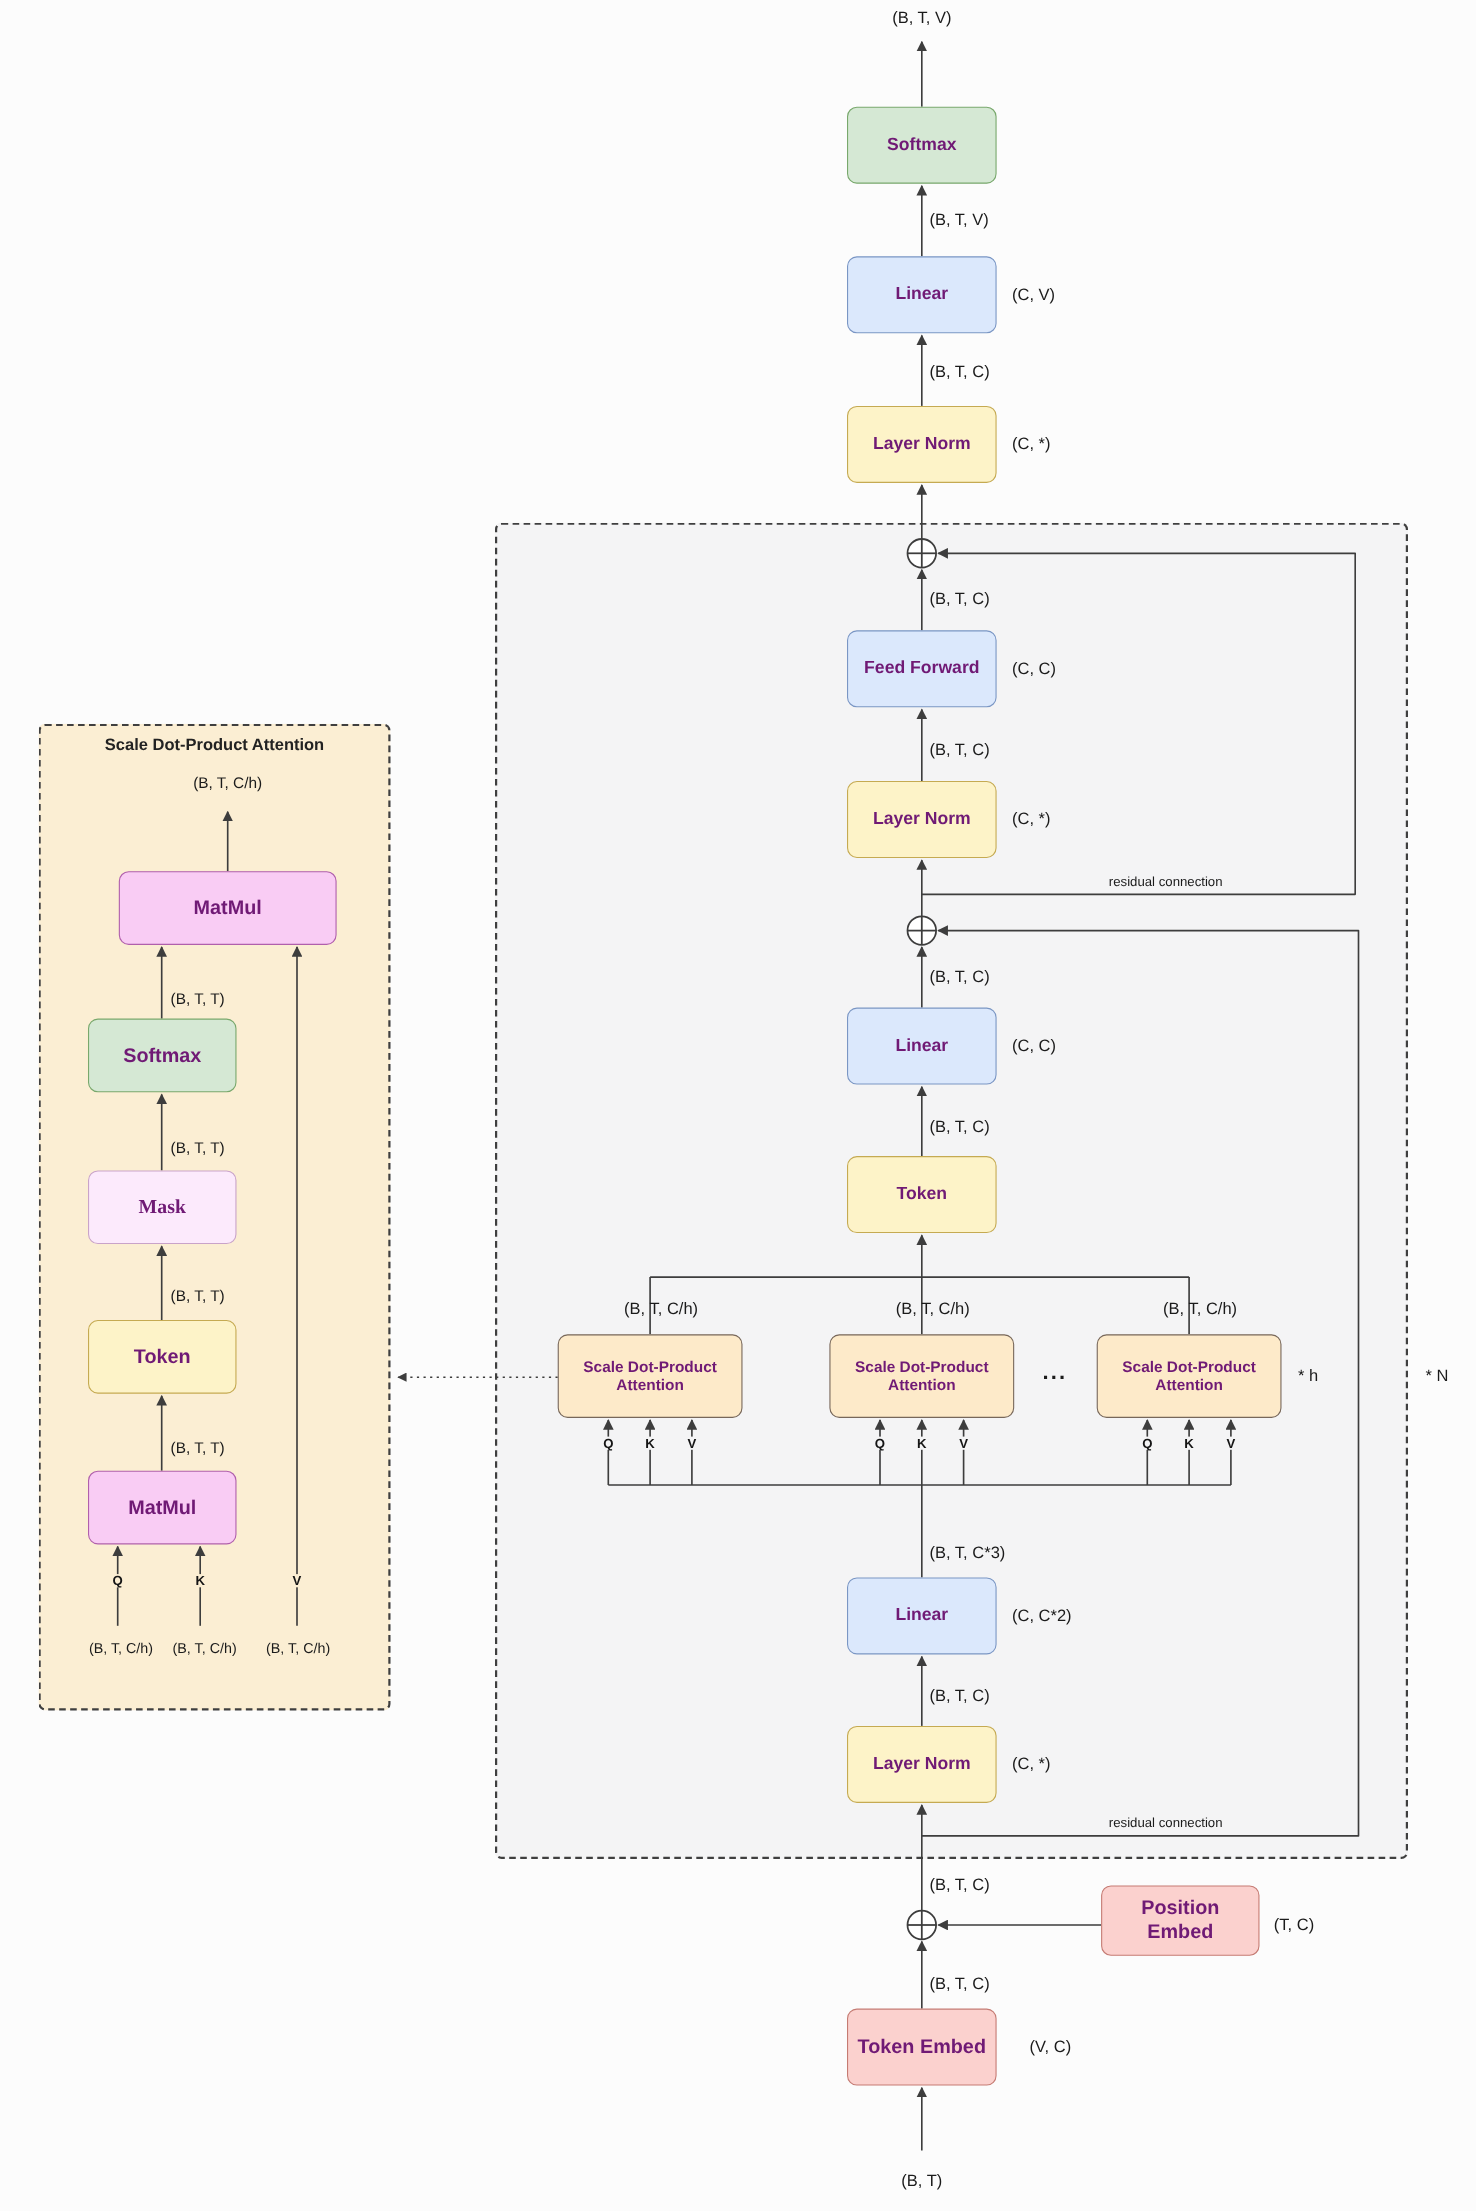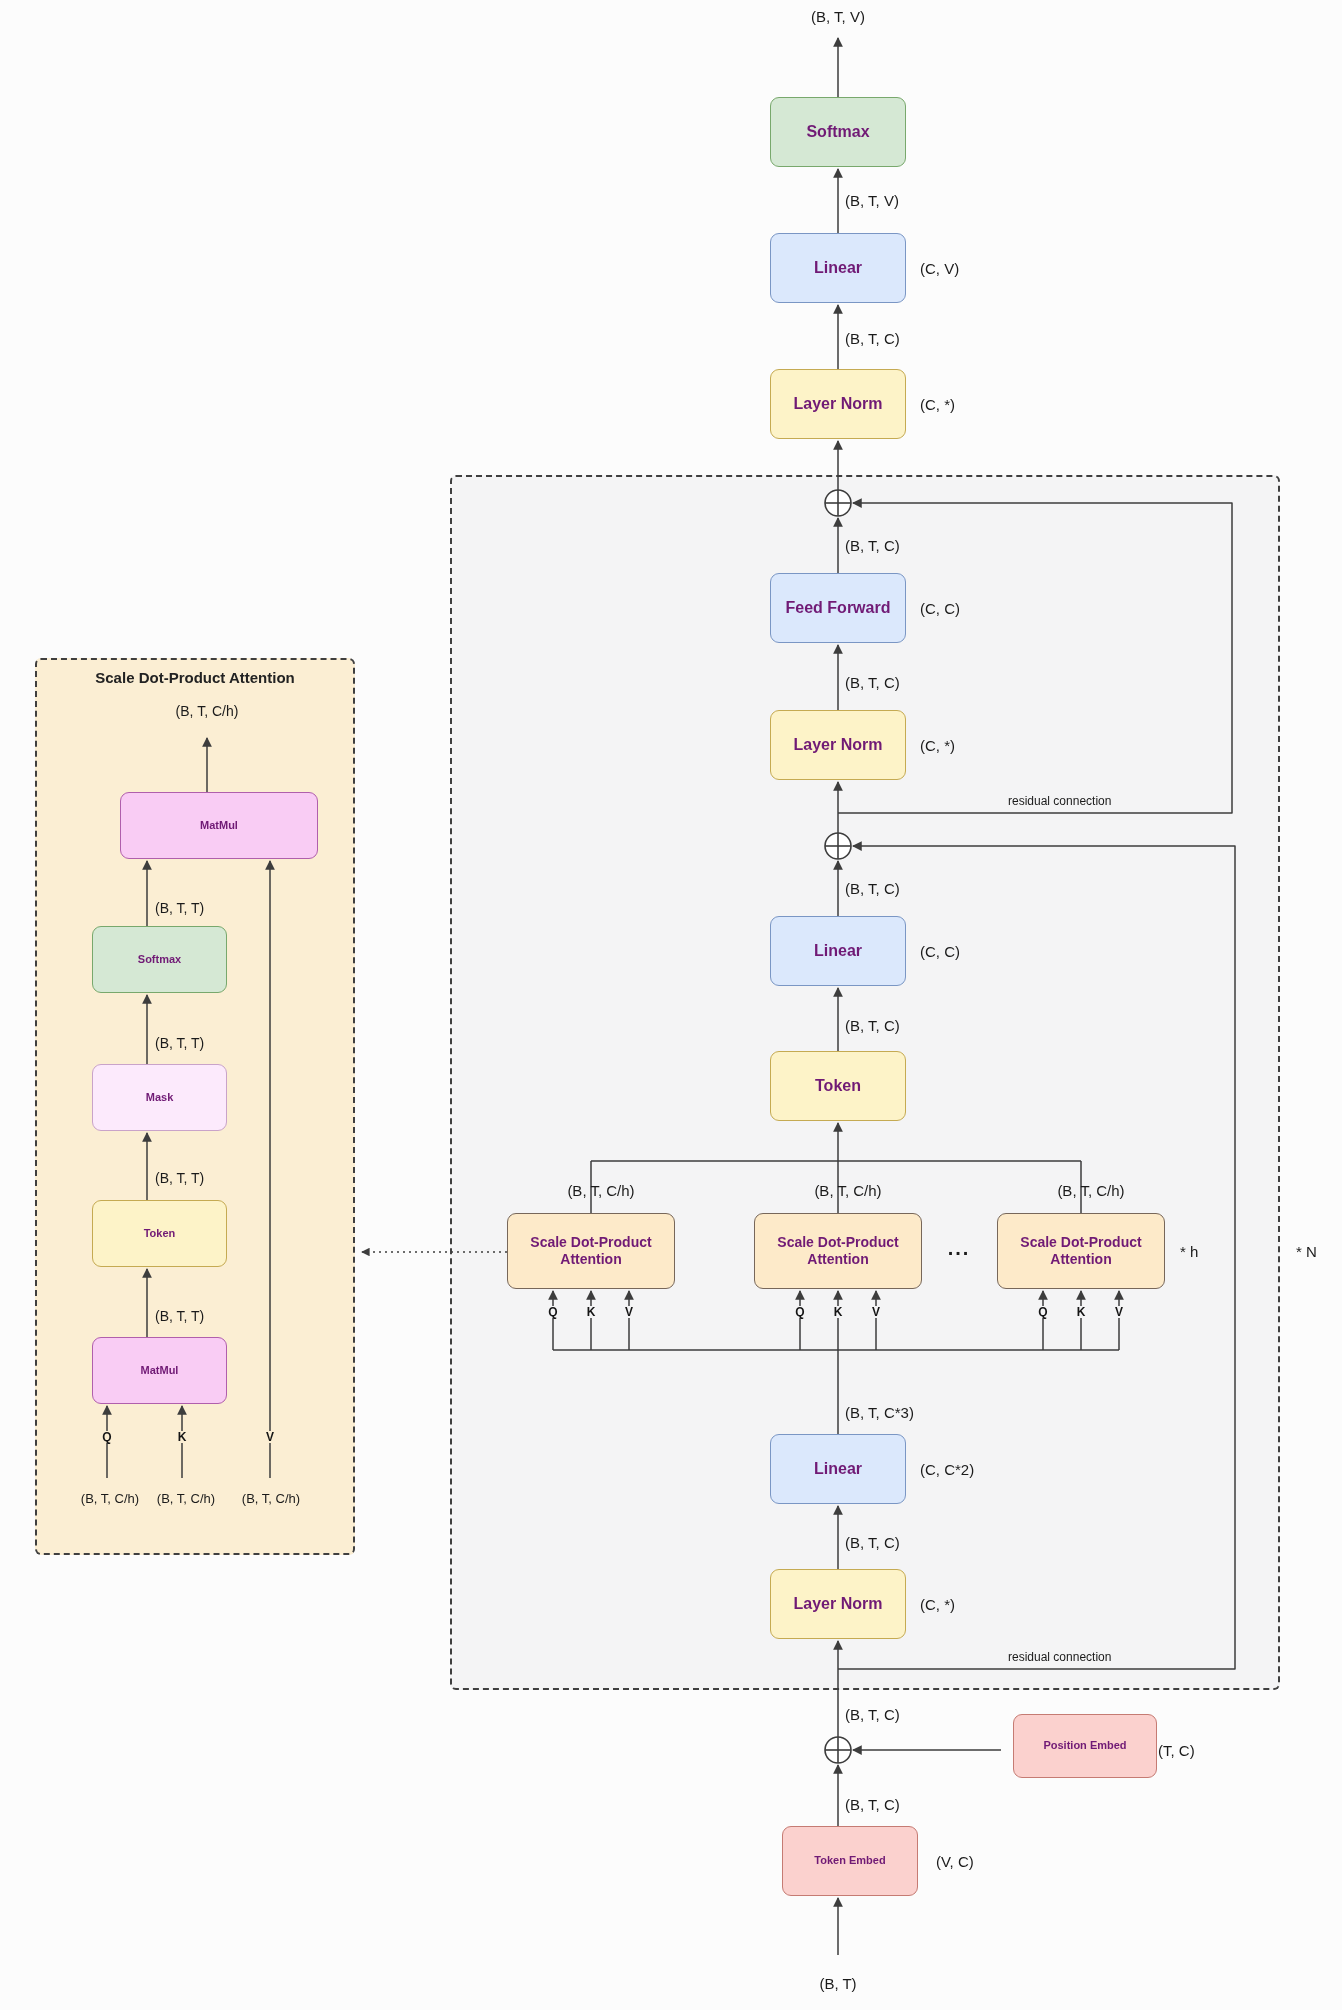--- a/index.html
+++ b/index.html
@@ -16,21 +16,21 @@
   .node { position:absolute; z-index:4; display:flex; align-items:center; justify-content:center;
           text-align:center; border-radius:9px; border:1.6px solid #777; font-weight:700;
           font-size:16px; color:#701a75; line-height:1.2; padding:2px 8px; }
   .c-softmax { background:#d5e8d4; border-color:#78a86c; }
   .c-linear  { background:#dbe8fc; border-color:#7a96c4; }
   .c-norm    { background:#fdf3c8; border-color:#c5aa52; }
   .c-embed   { background:#fbd1ce; border-color:#c57b73; }
   .c-attn    { background:#fdeac9; border-color:#77675a; font-size:14px; }
   .c-matmul  { background:#f9ccf4; border-color:#b05fac; }
   .c-mask    { background:#fceafc; border-color:#c9a3c9; }
-  .fs15 { font-size:11px;margin-left:12px; }
+  .fs15 { font-size:18px; }
 
   .lbl { position:absolute; z-index:5; font-size:15px; color:#1b1b1b; white-space:nowrap;
          transform:translateY(-50%); }
   .lbl.centered { transform:translate(-50%,-50%); }
   .lbl.small { font-size:12px; }
   .lbl.fs13 { font-size:13px; }
   .lbl.fs14 { font-size:14px; }
   .lbl.ellipsis { font-size:20px; font-weight:700; letter-spacing:2px; }
   .lbl.title { font-weight:700; color:#222; }
   .qkv { position:absolute; z-index:5; font-size:12px; font-weight:700; color:#151515;
@@ -179,21 +179,21 @@
   <div class="lbl" style="left:920px; top:1861px;margin-left:16px;">(V, C)</div>
   <div class="lbl centered" style="left:838px; top:1983px;">(B, T)</div>
 
   <div class="lbl centered title" style="left:195px; top:677px;">Scale Dot-Product Attention</div>
   <div class="lbl centered fs14" style="left:207px; top:711px;">(B, T, C/h)</div>
 
   <div class="node c-matmul fs15" style="left:108px; top:792px; width:198px; height:67px;">MatMul</div>
   <div class="lbl fs14" style="left:155px; top:908px;">(B, T, T)</div>
   <div class="node c-softmax fs15" style="left:80px; top:926px; width:135px; height:67px;">Softmax</div>
   <div class="lbl fs14" style="left:155px; top:1043px;">(B, T, T)</div>
-  <div class="node c-mask fs15" style="left:80px; top:1064px; width:135px; height:67px;">Mask</div>
+  <div class="node c-mask fs15" style="left:80px; top:1064px; width:135px; height:67px;font-family:Liberation Serif, serif;">Mask</div>
   <div class="lbl fs14" style="left:155px; top:1178px;">(B, T, T)</div>
   <div class="node c-norm fs15" style="left:80px; top:1200px; width:135px; height:67px;">Token</div>
   <div class="lbl fs14" style="left:155px; top:1316px;">(B, T, T)</div>
   <div class="node c-matmul fs15" style="left:80px; top:1337px; width:135px; height:67px;">MatMul</div>
 
   <span class="qkv on-detail" style="left:107px; top:1437px;">Q</span>
   <span class="qkv on-detail" style="left:182px; top:1437px;">K</span>
   <span class="qkv on-detail" style="left:270px; top:1437px;">V</span>
 
   <div class="lbl centered fs13" style="left:110px; top:1498px;">(B, T, C/h)</div>

